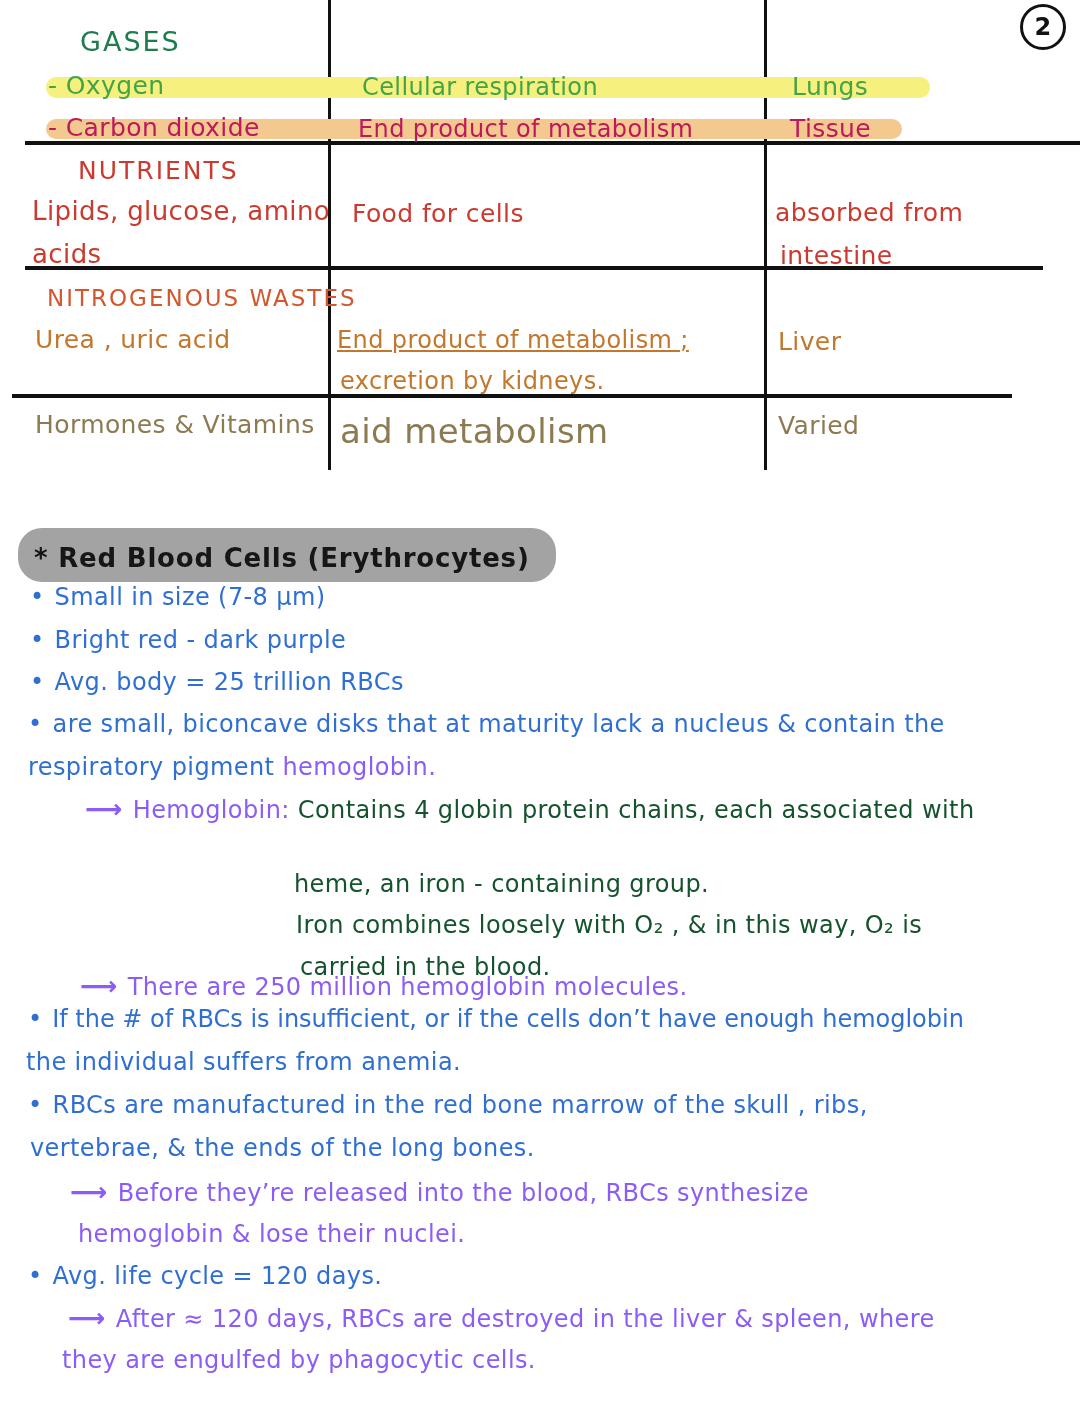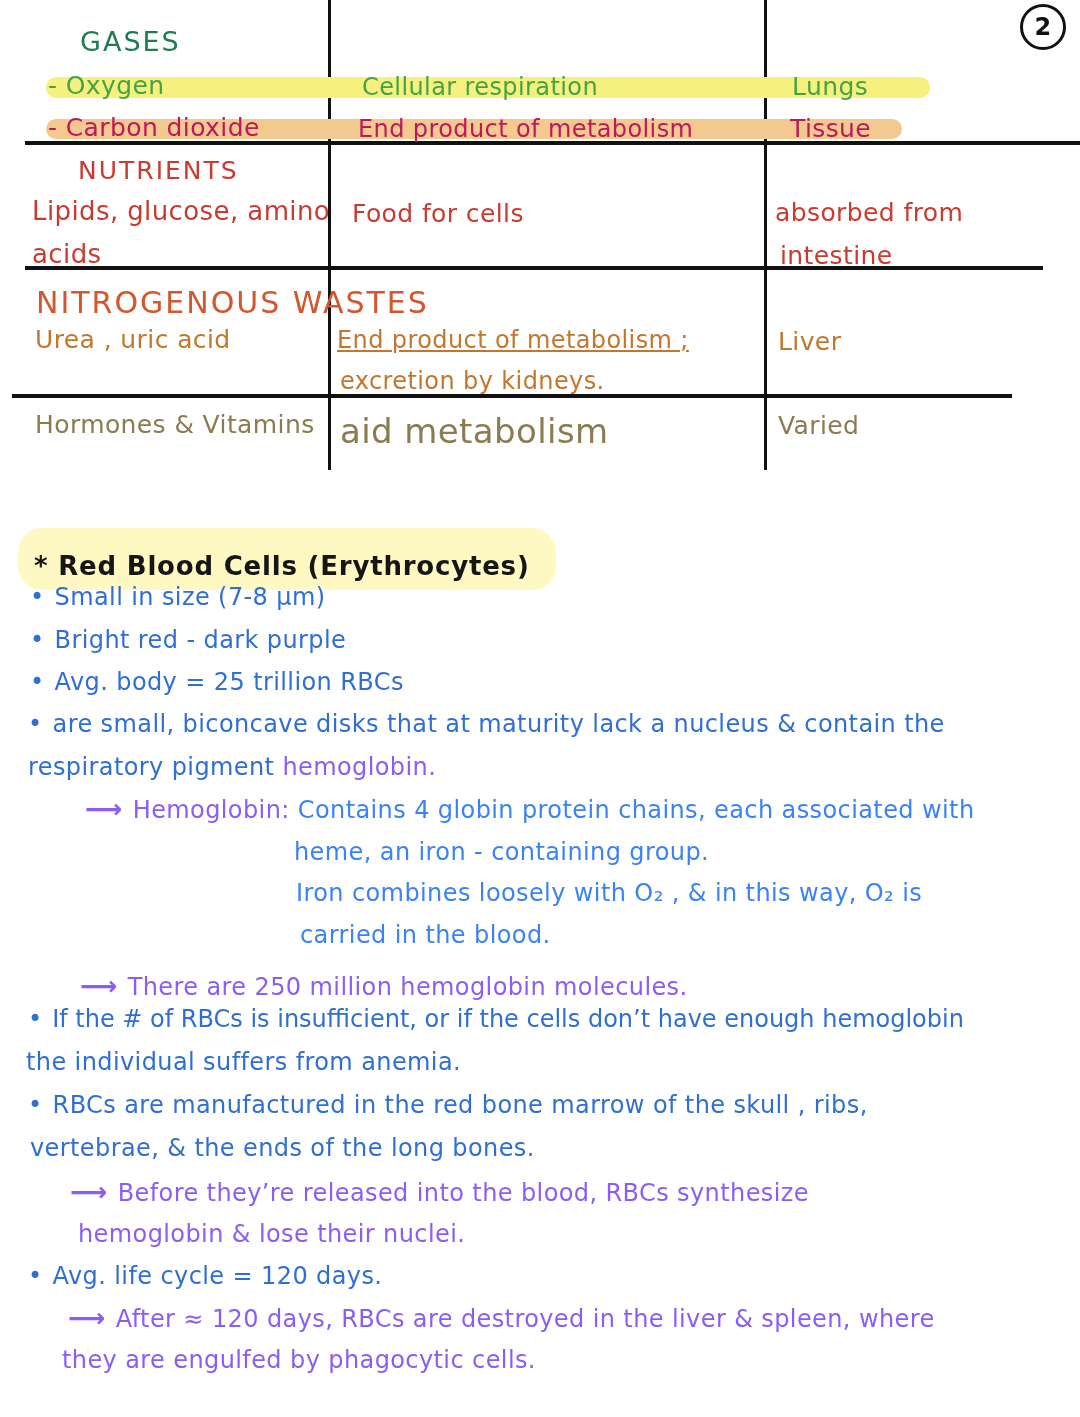--- a/index.html
+++ b/index.html
@@ -17,34 +17,34 @@
   
   .ink-dkgreen{color:#1e7d4f;}
   .ink-green{color:#44a348;}
   .ink-teal{color:#be185d;}
   .ink-red{color:#cb3a2e;}
   .ink-ored{color:#d4562c;}
   .ink-orange{color:#c2772c;}
   .ink-olive{color:#8c7a50;}
   .ink-blue{color:#2f6fd3;}
   .ink-bgreen{color:#8b5cf6;}
-  .ink-bred{color:#3b82f6;}
+  .ink-bred{color:#14532d;margin-top:32px;}
   
   .vline{position:absolute;width:3px;background:#111;}
   .hline{position:absolute;height:4px;background:#111;}
   
   .hl{position:absolute;border-radius:10px;z-index:0;}
   .hl-yellow{background:#f6f17e;}
   .hl-orange{background:#f3c98f;}
   .z{z-index:2;}
   .pill{
     position:absolute;
-    background:#fef9c3;
+    background:#a3a3a3;
     border-radius:24px;
-    padding:23px 26px 9px 16px;
+    padding:15px 26px 9px 16px;
     font-size:26px;
     font-weight:bold;
     color:#161616;
     letter-spacing:.8px;
   }
   .dot{display:inline-block;margin-right:10px;font-size:24px;}
   .arrow{display:inline-block;margin-right:10px;font-size:26px;font-weight:bold;}
   .badge{
     position:absolute;
     left:1020px;top:4px;
@@ -84,21 +84,21 @@
     <div class="abs z ink-teal" style="left:358px;top:115px;font-size:24px;">End product of metabolism</div>
     <div class="abs z ink-teal" style="left:790px;top:114px;font-size:25px;">Tissue</div>
 
     <div class="abs ink-red th" style="left:78px;top:156px;font-size:25px;">NUTRIENTS</div>
     <div class="abs ink-red" style="left:32px;top:196px;font-size:26px;">Lipids, glucose, amino</div>
     <div class="abs ink-red" style="left:32px;top:239px;font-size:26px;">acids</div>
     <div class="abs ink-red" style="left:352px;top:199px;font-size:25px;">Food for cells</div>
     <div class="abs ink-red" style="left:775px;top:198px;font-size:25px;">absorbed from</div>
     <div class="abs ink-red" style="left:780px;top:241px;font-size:25px;">intestine</div>
 
-    <div class="abs ink-ored th" style="left:36px;top:285px;font-size:30px;">NITROGENOUS WASTES</div>
+    <div class="abs ink-ored th" style="left:47px;top:285px;font-size:23px;">NITROGENOUS WASTES</div>
     <div class="abs ink-orange" style="left:35px;top:325px;font-size:25px;">Urea , uric acid</div>
     <div class="abs ink-orange" style="left:337px;top:326px;font-size:24px;text-decoration:underline;">End product of metabolism ;</div>
     <div class="abs ink-orange" style="left:340px;top:367px;font-size:24px;">excretion by kidneys.</div>
     <div class="abs ink-orange" style="left:778px;top:327px;font-size:25px;">Liver</div>
 
     <div class="abs ink-olive" style="left:35px;top:410px;font-size:25px;">Hormones &amp; Vitamins</div>
     <div class="abs ink-olive" style="left:340px;top:411px;font-size:34px;">aid metabolism</div>
     <div class="abs ink-olive" style="left:778px;top:411px;font-size:25px;">Varied</div>
   </div>
 

